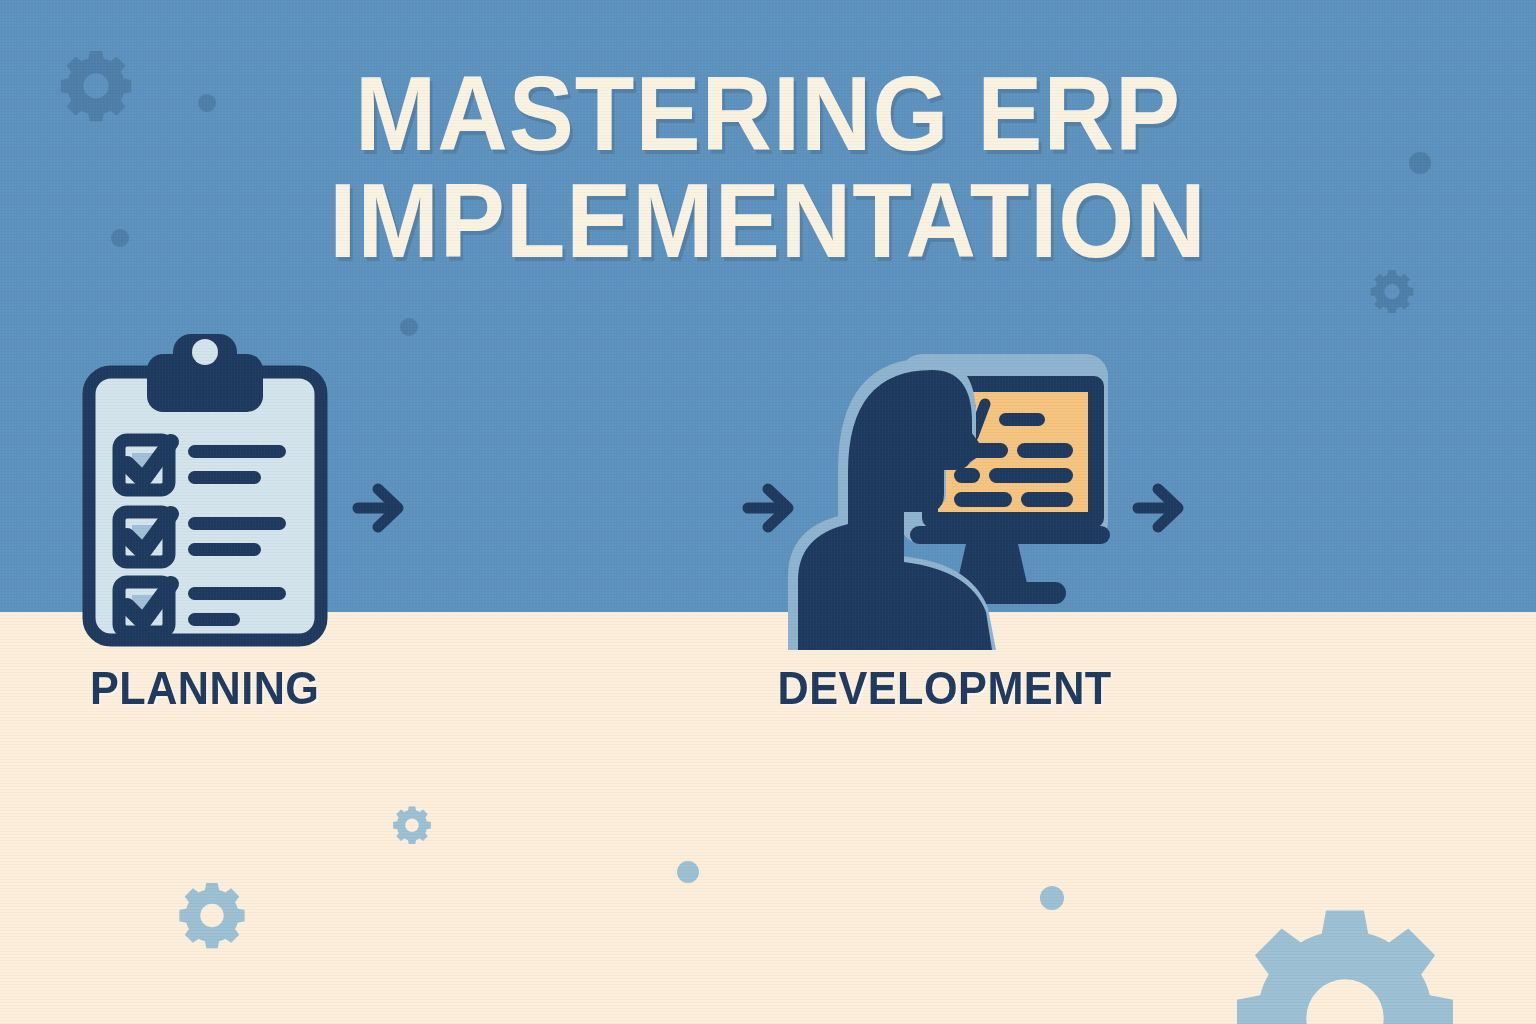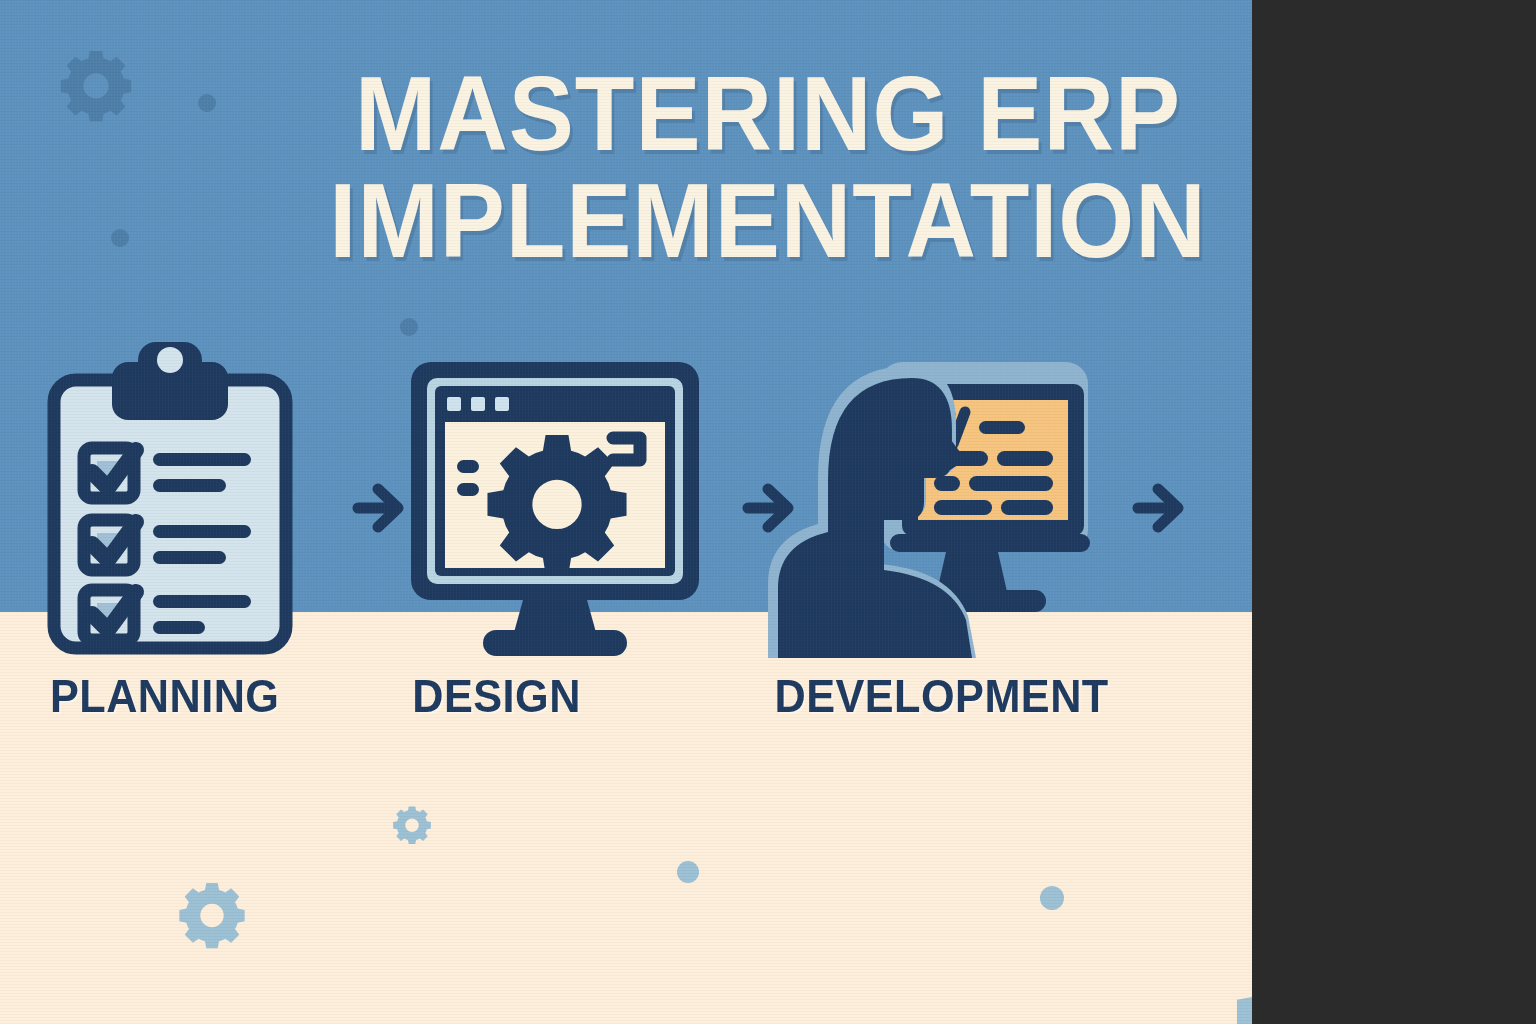--- a/index.html
+++ b/index.html
@@ -1,20 +1,20 @@
 <!DOCTYPE html>
 <html><head>
 <meta charset="utf-8">
 <title>Mastering ERP Implementation</title>
 <style>
   html,body{margin:0;padding:0;background:#2b2b2b;}
   *{box-sizing:border-box;}
   .canvas{
     position:relative;
-    width:1252px;height:1024px;
+    width:1536px;height:1024px;
     overflow:hidden;
     font-family:"Liberation Sans", sans-serif;
     background:#FDEFDB;
   }
   
   .band-blue{
     position:absolute;left:0;top:0;width:1536px;height:612px;
     background:#5E92BE;
   }
   .band-cream{
@@ -43,22 +43,22 @@
     transform:scaleX(.93);
     text-shadow:3px 4px 0 rgba(40,70,100,.22);
     font-stretch:condensed;
   }
   .title .l2{display:block;}
   
   .stages{
     position:absolute;left:0;top:330px;width:1536px;height:420px;
   }
   .stage{
-    position:absolute;top:8px;height:420px;
-    display:flex;flex-direction:column;align-items:flex-start;
+    position:absolute;top:0;height:420px;
+    display:flex;flex-direction:column;align-items:center;
   }
   .icon-box{height:320px;display:flex;align-items:flex-end;justify-content:center;position:relative;}
   .stage-label{
     margin-top:10px;
     color:#1E3A5F;
     font-weight:bold;
     font-size:47px;
     letter-spacing:.5px;
     transform:scaleX(.92);
     white-space:nowrap;
@@ -202,55 +202,20 @@
           <rect x="113" y="283" width="52" height="13" rx="6.5" fill="#1E3A5F"></rect>
         </svg>
       </div>
       <div class="stage-label">PLANNING</div>
     </div>
 
     <svg class="arrow" id="arrow-1" width="56" height="66" viewBox="0 0 56 66">
       <path d="M 6 33 H 40 M 26 14 L 46 33 L 26 52" fill="none" stroke="#1E3A5F" stroke-width="11" stroke-linecap="round" stroke-linejoin="round"></path>
     </svg>
 
-    <div class="stage" id="stage-design">
-      <div class="icon-box">
-        <svg width="300" height="310" viewBox="0 0 300 310">
-
-          <rect x="6" y="14" width="288" height="238" rx="20" fill="#1E3A5F"></rect>
-          <rect x="22" y="30" width="256" height="206" rx="10" fill="#B8D4E2"></rect>
-          <rect x="30" y="38" width="240" height="190" rx="6" fill="#1E3A5F"></rect>
-
-          <rect x="42" y="49" width="14" height="14" rx="2" fill="#CFE3EE"></rect>
-          <rect x="66" y="49" width="14" height="14" rx="2" fill="#CFE3EE"></rect>
-          <rect x="90" y="49" width="14" height="14" rx="2" fill="#CFE3EE"></rect>
-
-          <rect x="40" y="74" width="220" height="146" fill="#FBF1DD"></rect>
-
-          <rect x="52" y="112" width="22" height="13" rx="6.5" fill="#1E3A5F"></rect>
-          <rect x="52" y="135" width="22" height="13" rx="6.5" fill="#1E3A5F"></rect>
-
-          <path d="M 208 90 H 235 V 112 H 208" fill="none" stroke="#1E3A5F" stroke-width="13" stroke-linejoin="round" stroke-linecap="round"></path>
-
-          <g transform="translate(152,152) scale(0.88)" fill="#1E3A5F" fill-rule="evenodd">
-            <path d="M -13 -74 L 13 -74 L 16 -56 A 48 48 0 0 1 32 -49.3 L 46.6 -60 L 65 -41.6 L 54.3 -27
-                     A 48 48 0 0 1 61 -11 L 79 -8 L 79 18 L 61 21 A 48 48 0 0 1 54.3 37
-                     L 65 51.6 L 46.6 70 L 32 59.3 A 48 48 0 0 1 16 66 L 13 84 L -13 84 L -16 66
-                     A 48 48 0 0 1 -32 59.3 L -46.6 70 L -65 51.6 L -54.3 37 A 48 48 0 0 1 -61 21
-                     L -79 18 L -79 -8 L -61 -11 A 48 48 0 0 1 -54.3 -27 L -65 -41.6 L -46.6 -60
-                     L -32 -49.3 A 48 48 0 0 1 -16 -56 Z
-                     M 0 -23 A 28 28 0 1 0 0 33 A 28 28 0 1 0 0 -23 Z"></path>
-          </g>
-
-          <path d="M 118 252 L 182 252 L 192 288 L 108 288 Z" fill="#1E3A5F"></path>
-          <rect x="78" y="282" width="144" height="26" rx="13" fill="#1E3A5F"></rect>
-        </svg>
-      </div>
-      <div class="stage-label">DESIGN</div>
-    </div>
 
     <svg class="arrow" id="arrow-2" width="56" height="66" viewBox="0 0 56 66">
       <path d="M 6 33 H 40 M 26 14 L 46 33 L 26 52" fill="none" stroke="#1E3A5F" stroke-width="11" stroke-linecap="round" stroke-linejoin="round"></path>
     </svg>
 
     <div class="stage" id="stage-development">
       <div class="icon-box">
         <svg width="330" height="310" viewBox="0 0 330 310">
 
           <rect x="120" y="14" width="208" height="190" rx="22" fill="#8FB4D0"></rect>

